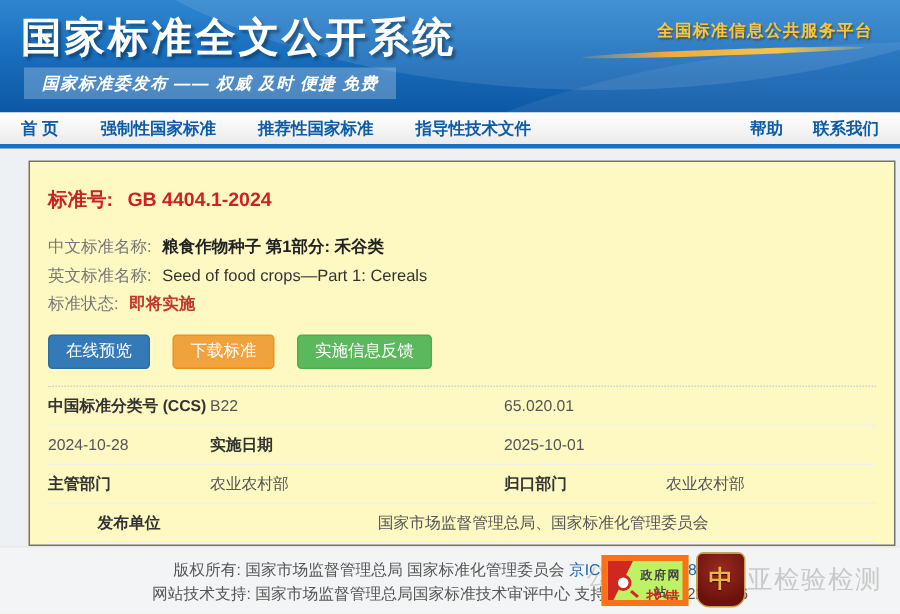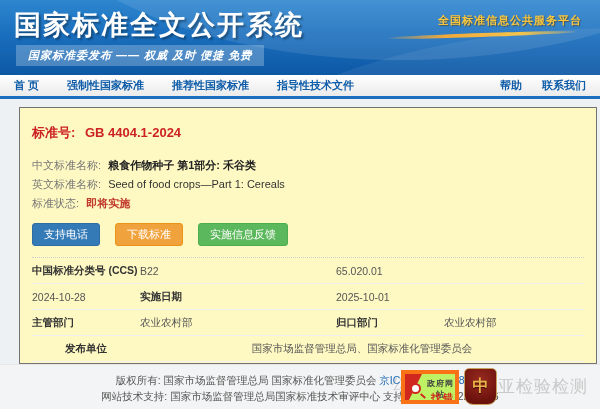--- a/index.html
+++ b/index.html
@@ -146,21 +146,21 @@
   <div class="meta-line">
     <span class="meta-label">英文标准名称:</span>
     <span class="meta-plain">Seed of food crops—Part 1: Cereals</span>
   </div>
   <div class="meta-line">
     <span class="meta-label">标准状态:</span>
     <span class="meta-status">即将实施</span>
   </div>
 
   <div class="btn-row">
-    <div class="btn btn-blue">支持电话</div>
+    <div class="btn btn-blue">在线预览</div>
     <div class="btn btn-orange">下载标准</div>
     <div class="btn btn-green">实施信息反馈</div>
   </div>
 
   <div class="divider"></div>
 
   <div>
     <div class="drow">
       <span class="dlabel">中国标准分类号 (CCS)</span>
       <span class="dvalue">B22</span>

